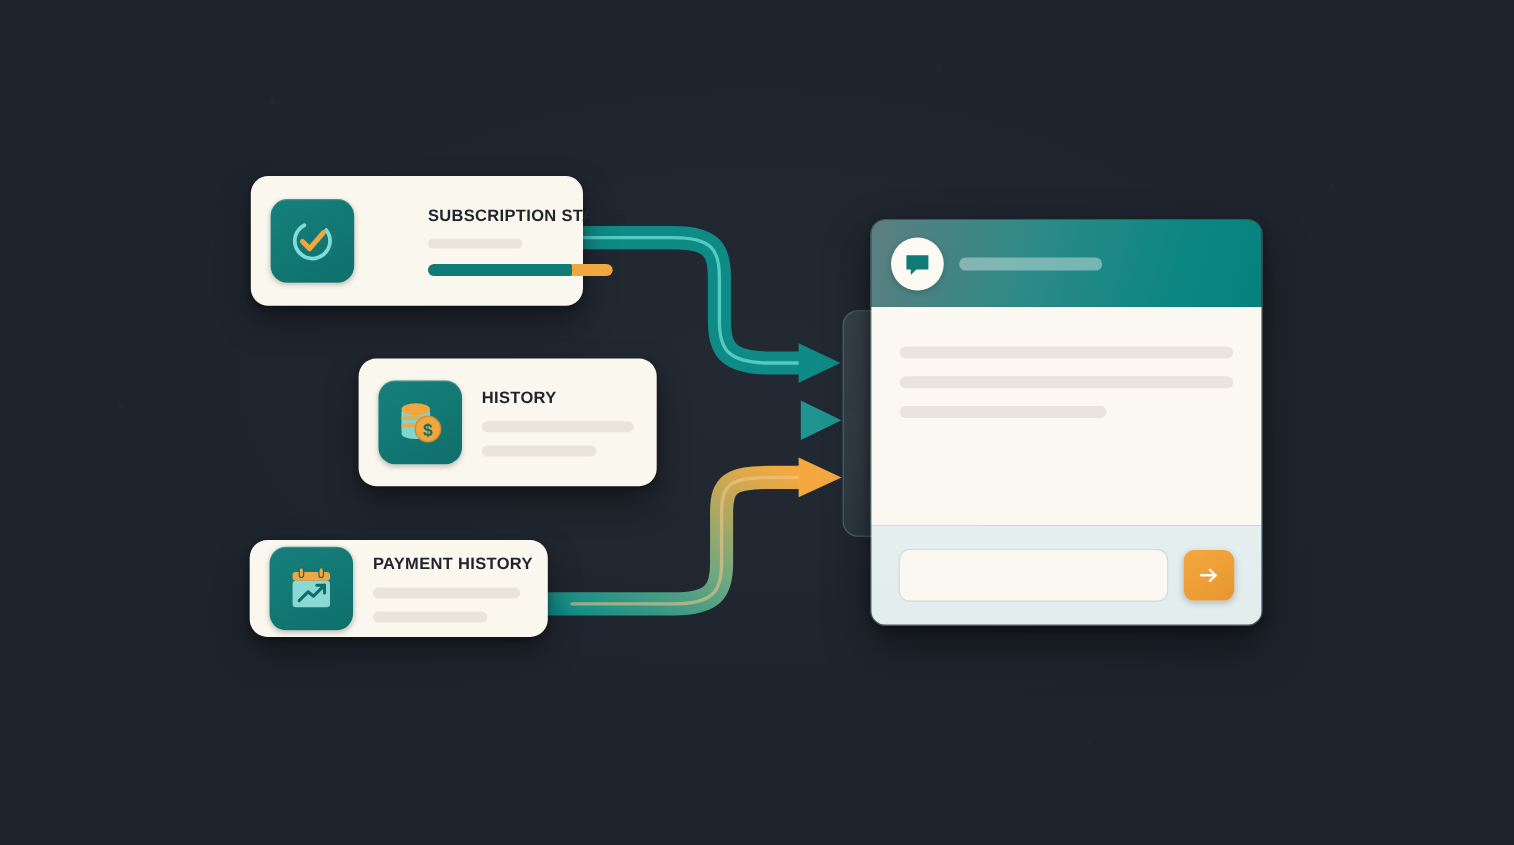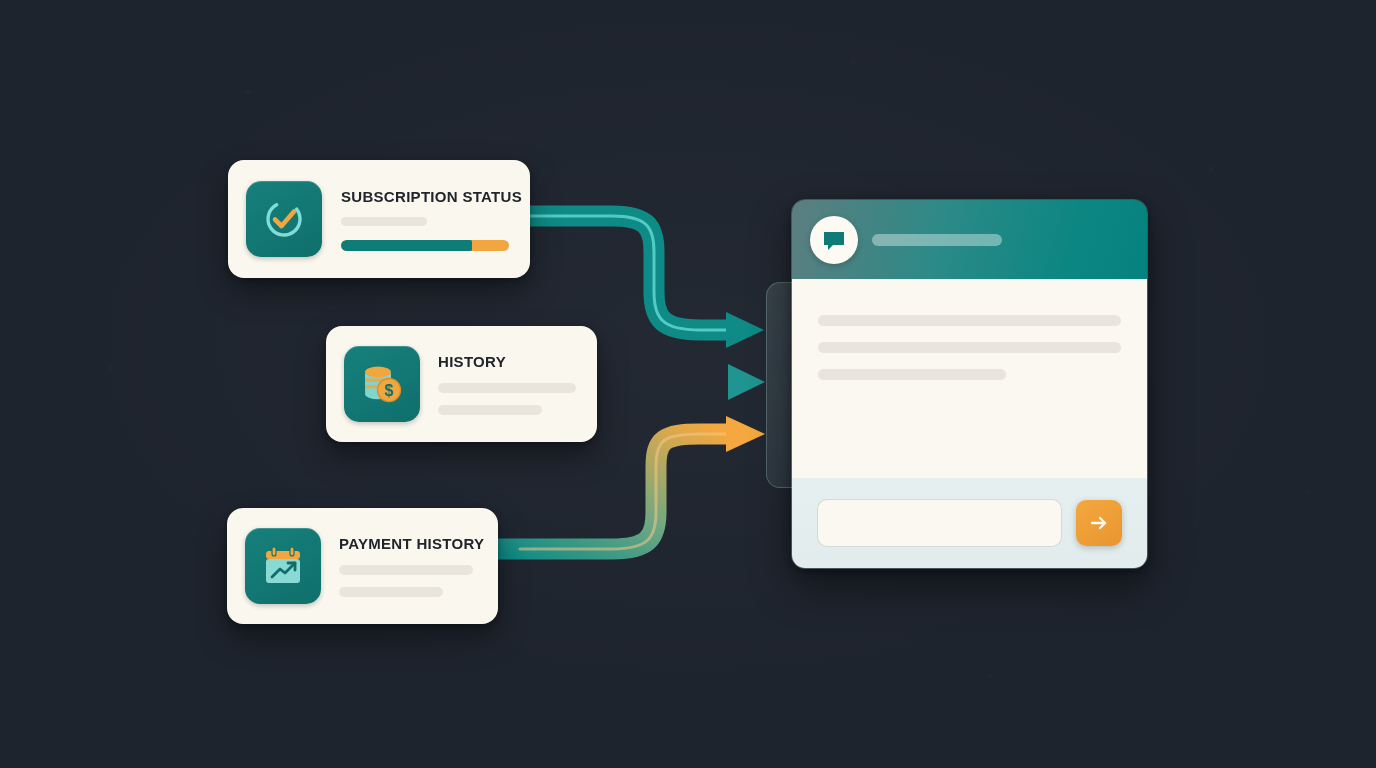--- a/index.html
+++ b/index.html
@@ -49,35 +49,35 @@
   }
   .card-body{flex:1 1 auto;min-width:0;}
   .card-title{
     font-size:15px;font-weight:700;color:#20252c;letter-spacing:.30px;
     white-space:nowrap;line-height:1;
   }
   .skel{background:#e9e5dc;border-radius:7px;height:10px;}
 
   
   #card-subscription{left:228px;top:160px;width:302px;height:118px;padding:0 22px 0 18px;gap:19px;}
-  #card-subscription .card-body{padding-top:2px;}
+  #card-subscription .card-body{padding-top:2px;margin-left:48px;}
   #card-subscription .skel-line{width:86px;height:9px;margin-top:13px;}
   .bar-track{
     margin-top:14px;width:168px;height:11px;border-radius:6px;
     background:#f2a63f;overflow:hidden;position:relative;
   }
   .bar-fill{position:absolute;left:0;top:0;bottom:0;background:#0e7c77;border-radius:6px 2px 2px 6px;}
 
   
   #card-balance{left:326px;top:326px;width:271px;height:116px;padding:0 20px 0 18px;gap:18px;}
   #card-balance .skel-a{width:138px;margin-top:14px;}
   #card-balance .skel-b{width:104px;margin-top:12px;}
 
   
-  #card-history{left:227px;top:508px;width:271px;height:116px;padding:0 20px 0 18px;gap:18px;}
+  #card-history{left:227px;top:491px;width:271px;height:88px;padding:0 20px 0 18px;gap:18px;}
   #card-history .skel-a{width:134px;margin-top:14px;}
   #card-history .skel-b{width:104px;margin-top:12px;}
 
   
   #ghost-panel{
     position:absolute;left:766px;top:282px;width:120px;height:204px;
     background:linear-gradient(180deg,rgba(170,205,205,.17),rgba(140,185,185,.13));
     border:1px solid rgba(190,225,225,.26);
     border-radius:14px;
   }

